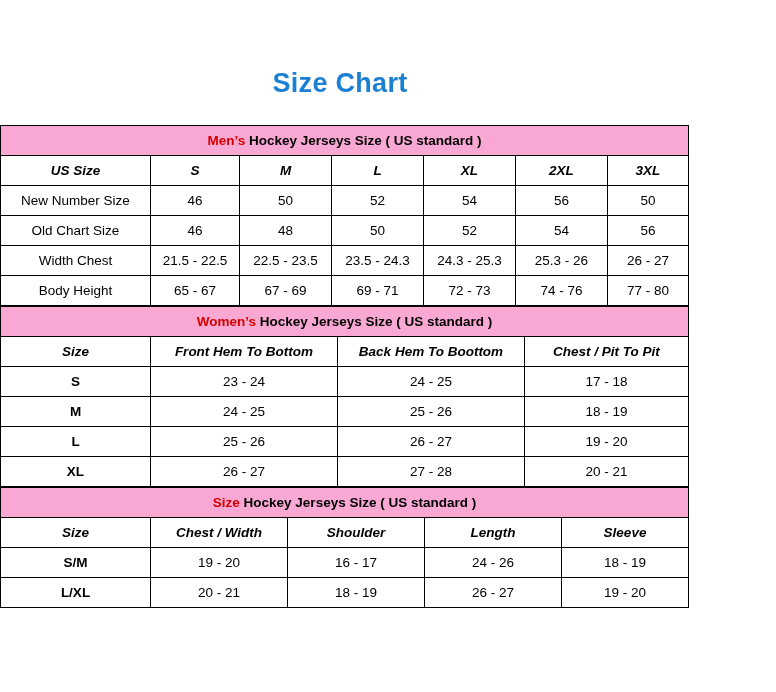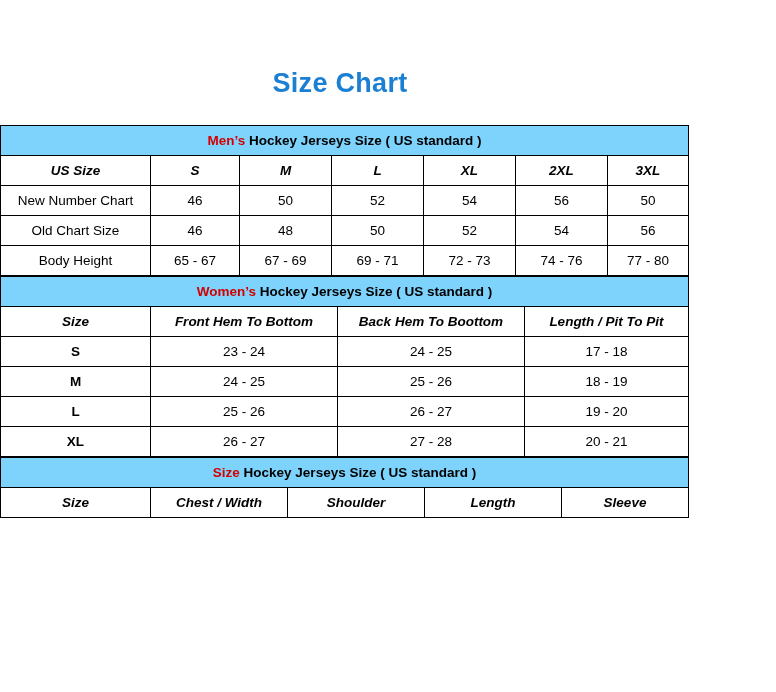--- a/index.html
+++ b/index.html
@@ -40,21 +40,21 @@
   }
   table.size-table td {
     border: 1px solid #000000;
     text-align: center;
     vertical-align: middle;
     font-size: 13.5px;
     height: 27px;
     padding: 1px 2px;
   }
   td.banner {
-    background: #7dd3fc;
+    background: #f9a8d4;
     font-weight: bold;
     font-size: 15px;
     height: 31px;
   }
   td.banner .hl {
     color: #d40000;
   }
   td.hdr {
     font-weight: bold;
     font-style: italic;
@@ -94,36 +94,45 @@
         <tr>
           <td class="hdr">US Size</td>
           <td class="hdr">S</td>
           <td class="hdr">M</td>
           <td class="hdr">L</td>
           <td class="hdr">XL</td>
           <td class="hdr">2XL</td>
           <td class="hdr">3XL</td>
         </tr>
         <tr>
-          <td class="rowlabel">New Number Chart</td>
+          <td class="rowlabel">New Number Size</td>
           <td>46</td>
           <td>50</td>
           <td>52</td>
           <td>54</td>
           <td>56</td>
           <td>50</td>
         </tr>
         <tr>
           <td class="rowlabel">Old Chart Size</td>
           <td>46</td>
           <td>48</td>
           <td>50</td>
           <td>52</td>
           <td>54</td>
           <td>56</td>
+        </tr>
+        <tr>
+          <td class="rowlabel">Width Chest</td>
+          <td>21.5 - 22.5</td>
+          <td>22.5 - 23.5</td>
+          <td>23.5 - 24.3</td>
+          <td>24.3 - 25.3</td>
+          <td>25.3 - 26</td>
+          <td>26 - 27</td>
         </tr>
         <tr>
           <td class="rowlabel">Body Height</td>
           <td>65 - 67</td>
           <td>67 - 69</td>
           <td>69 - 71</td>
           <td>72 - 73</td>
           <td>74 - 76</td>
           <td>77 - 80</td>
         </tr>
@@ -140,21 +149,21 @@
       <tbody>
         <tr>
           <td class="banner" colspan="4">
             <span class="hl">Women’s</span><span> Hockey Jerseys Size ( US standard )</span>
           </td>
         </tr>
         <tr>
           <td class="hdr">Size</td>
           <td class="hdr">Front Hem To Bottom</td>
           <td class="hdr">Back Hem To Boottom</td>
-          <td class="hdr">Length / Pit To Pit</td>
+          <td class="hdr">Chest / Pit To Pit</td>
         </tr>
         <tr>
           <td class="rowlabel-bold">S</td>
           <td>23 - 24</td>
           <td>24 - 25</td>
           <td>17 - 18</td>
         </tr>
         <tr>
           <td class="rowlabel-bold">M</td>
           <td>24 - 25</td>
@@ -190,17 +199,31 @@
             <span class="hl">Size</span><span> Hockey Jerseys Size ( US standard )</span>
           </td>
         </tr>
         <tr>
           <td class="hdr">Size</td>
           <td class="hdr">Chest / Width</td>
           <td class="hdr">Shoulder</td>
           <td class="hdr">Length</td>
           <td class="hdr">Sleeve</td>
         </tr>
+        <tr>
+          <td class="rowlabel-bold">S/M</td>
+          <td>19 - 20</td>
+          <td>16 - 17</td>
+          <td>24 - 26</td>
+          <td>18 - 19</td>
+        </tr>
+        <tr>
+          <td class="rowlabel-bold">L/XL</td>
+          <td>20 - 21</td>
+          <td>18 - 19</td>
+          <td>26 - 27</td>
+          <td>19 - 20</td>
+        </tr>
       </tbody>
     </table>
 
   </div>
 </div>
 
 </body></html>

